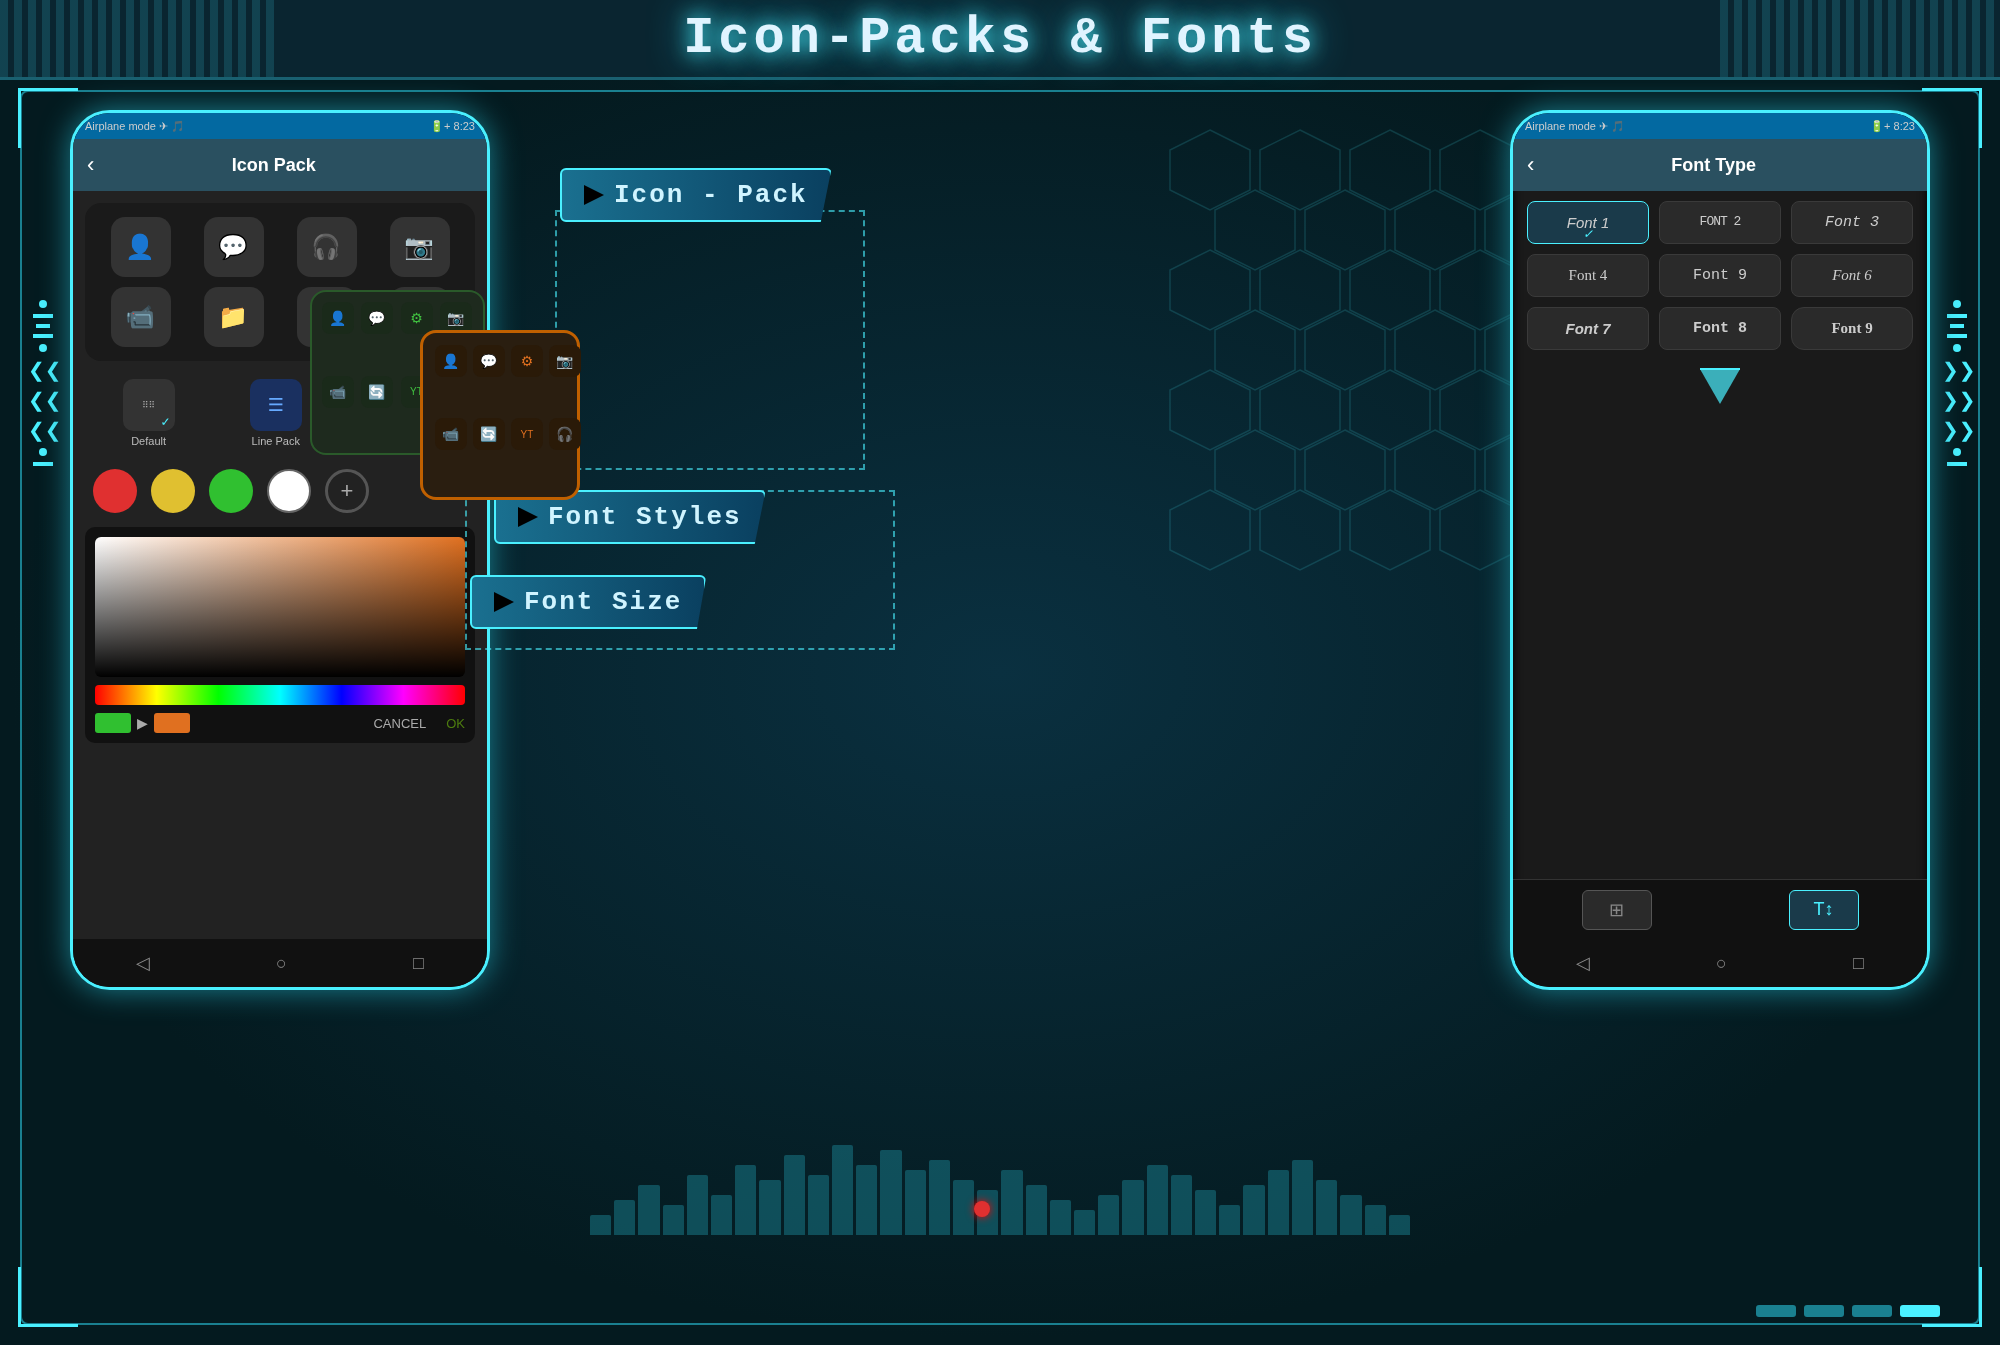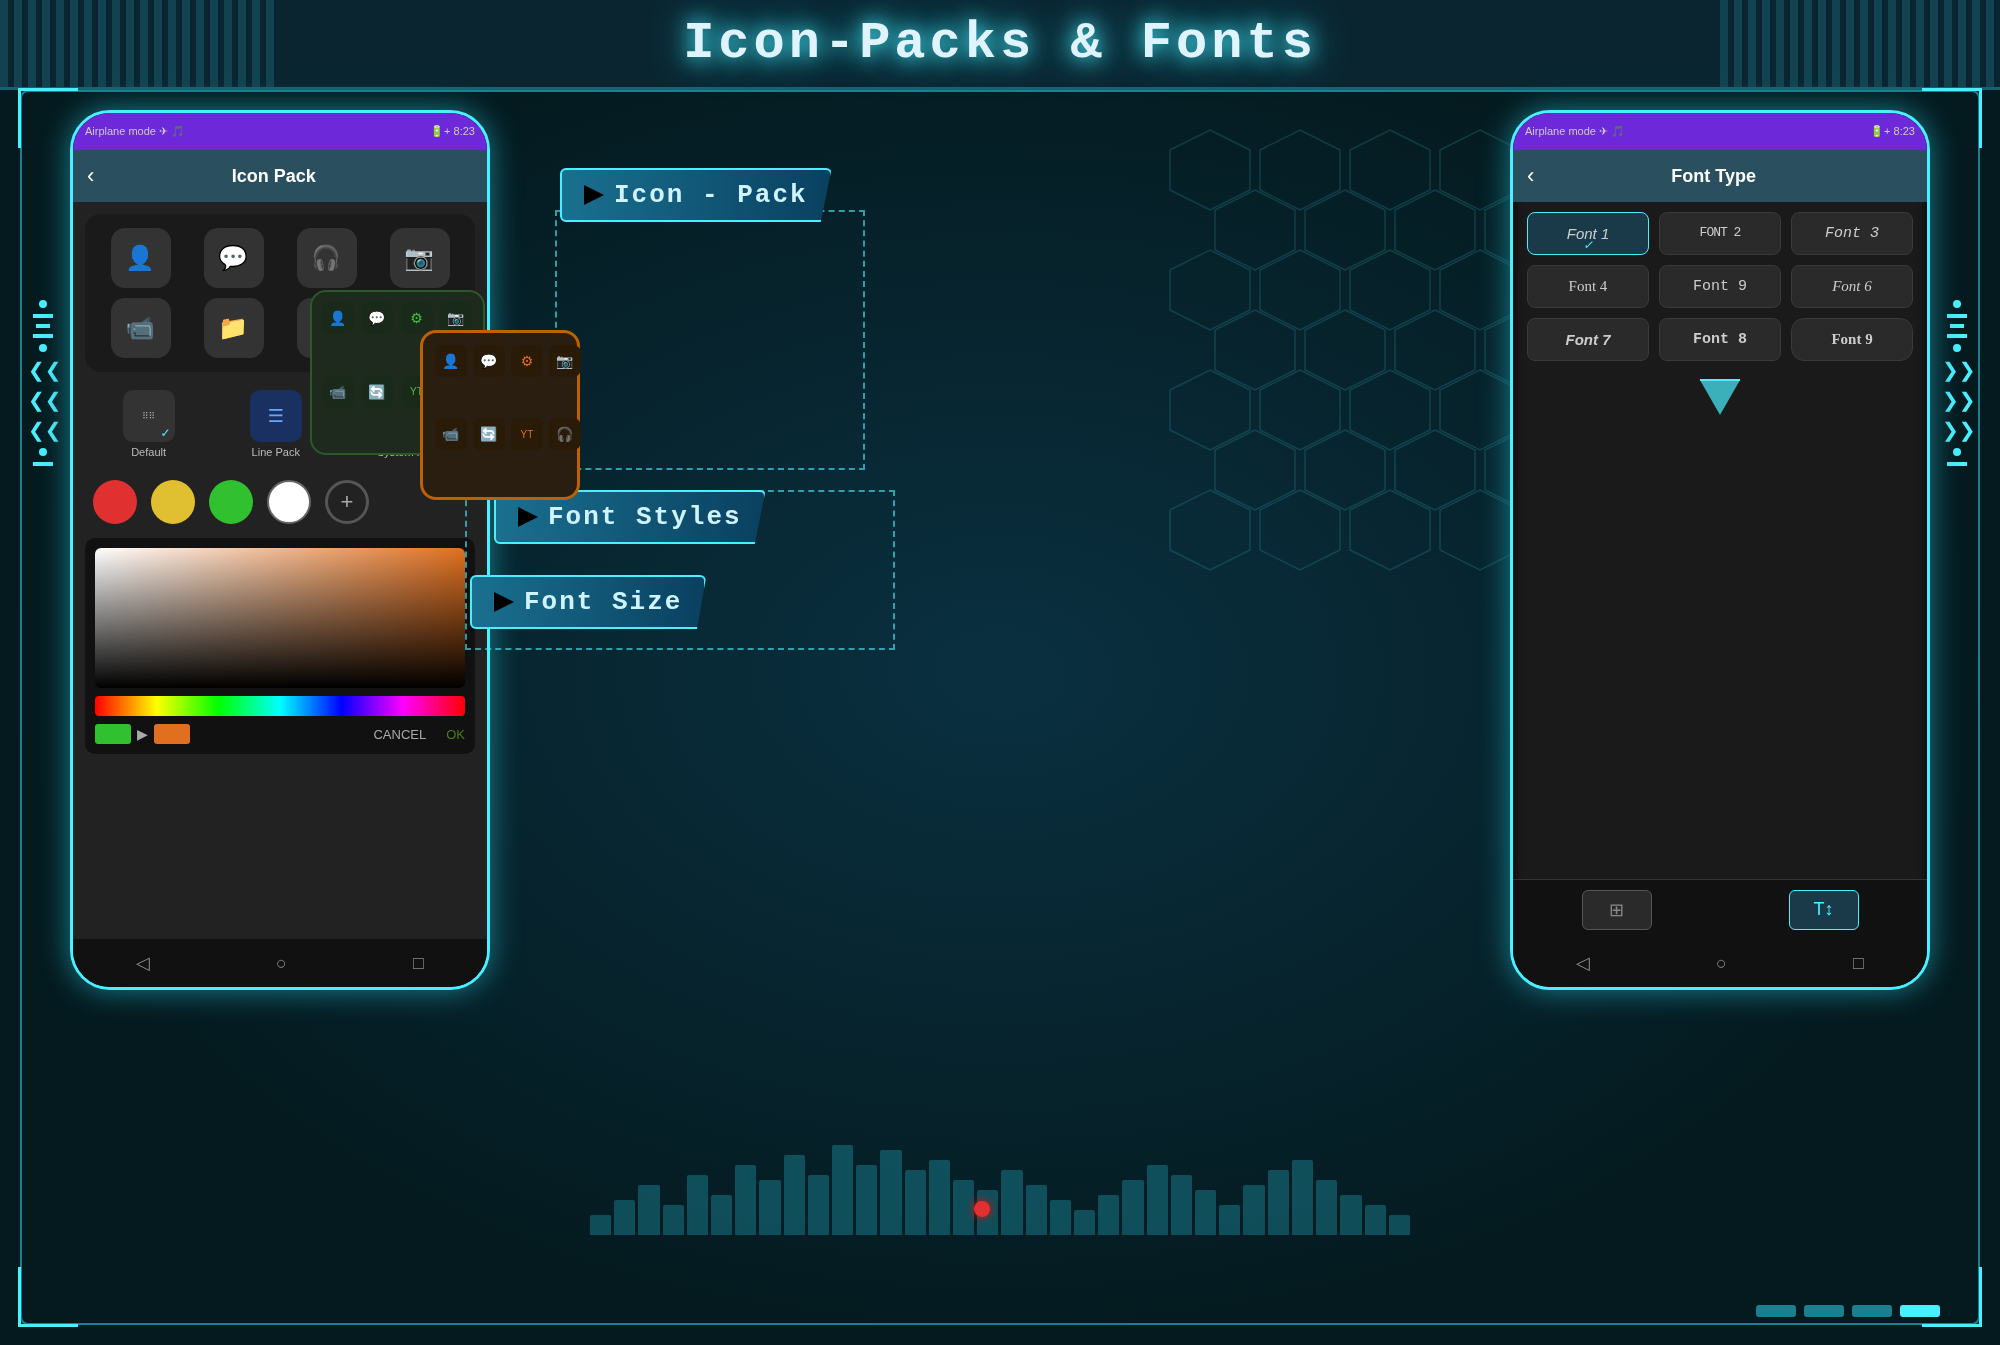--- a/index.html
+++ b/index.html
@@ -18,21 +18,21 @@
       inset: 0;
       background: radial-gradient(ellipse at 50% 50%, #0a3040 0%, #041a1f 70%);
     }
 
     
     .top-banner {
       position: absolute;
       top: 0;
       left: 0;
       right: 0;
-      height: 90px;
+      height: 80px;
       background: #0a2530;
       border-bottom: 3px solid #1a6070;
       display: flex;
       align-items: center;
       justify-content: center;
     }
     .top-banner::before, .top-banner::after {
       content: '';
       position: absolute;
       top: 0; bottom: 0;
@@ -129,22 +129,22 @@
       background: #1a1a1a;
       border-radius: 40px;
       border: 3px solid #4af0ff;
       box-shadow: 0 0 30px #1a8090, inset 0 0 10px #000;
       overflow: hidden;
       display: flex;
       flex-direction: column;
     }
 
     .phone-status-bar {
-      background: #6d28d9;
-      height: 37px;
+      background: #0369a1;
+      height: 26px;
       display: flex;
       align-items: center;
       justify-content: space-between;
       padding: 0 12px;
       font-size: 11px;
       color: #ccc;
       flex-shrink: 0;
     }
 
     .phone-header {

